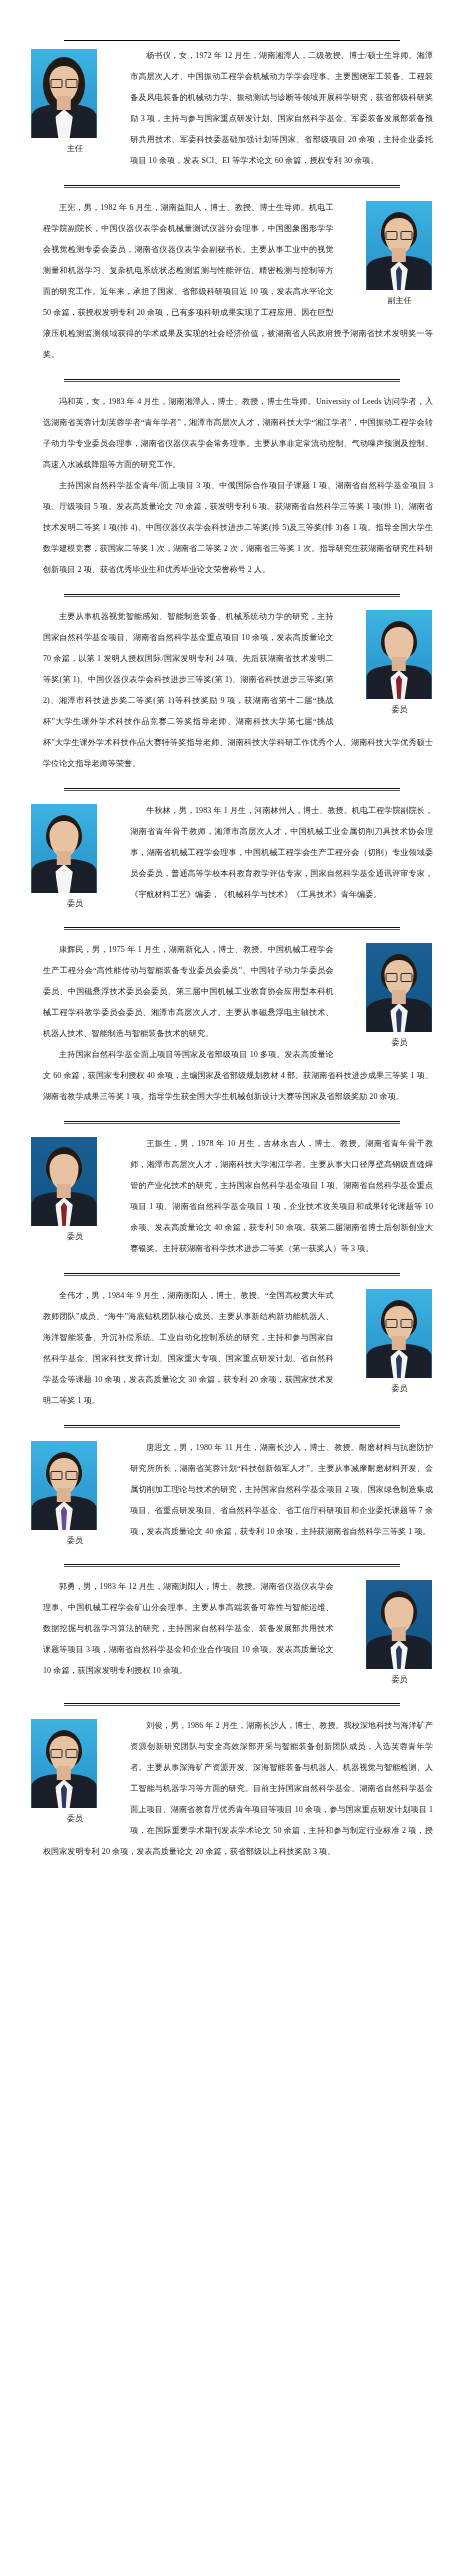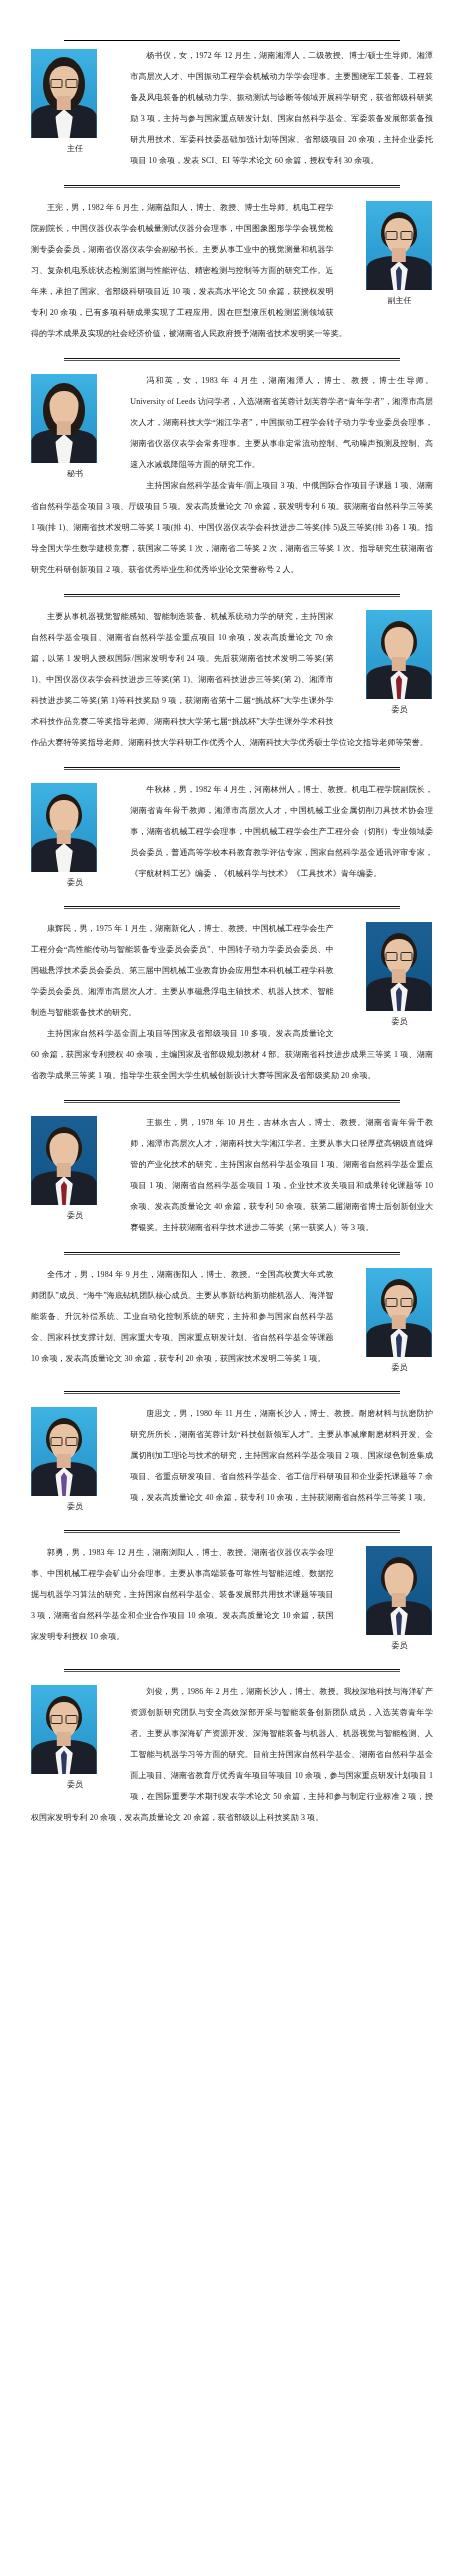--- a/index.html
+++ b/index.html
@@ -39,21 +39,21 @@
     padding: 5.2px 31px 6.2px 31px;
     overflow: hidden;
   }
   .entry-body {
     font-size: 8px;
     line-height: 2.62;
     text-align: justify;
     text-justify: inter-ideograph;
     letter-spacing: 0.1px;
   }
-  .entry-body p { margin: 0; }
+  .entry-body p { margin: 0; padding-left: 12px; }
   .entry-body p.indent { text-indent: 2em; }
 
   
   .portrait {
     width: 88px;
     margin: 3.1px 0 2.1px 0;
   }
   .portrait.left  { float: left;  margin-right: 11.3px; shape-outside: margin-box; }
   .portrait.right { float: right; margin-left: 11.3px;  shape-outside: margin-box; padding-left: 21px; }
 
@@ -186,31 +186,20 @@
           </span>
           <span class="role">副主任</span>
         </div>
         <div class="entry-body">
           <p class="indent">王宪，男，1982 年 6 月生，湖南益阳人，博士、教授、博士生导师。机电工程学院副院长，中国仪器仪表学会机械量测试仪器分会理事，中国图象图形学学会视觉检测专委会委员，湖南省仪器仪表学会副秘书长。主要从事工业中的视觉测量和机器学习、复杂机电系统状态检测监测与性能评估、精密检测与控制等方面的研究工作。近年来，承担了国家、省部级科研项目近 10 项，发表高水平论文 50 余篇，获授权发明专利 20 余项，已有多项科研成果实现了工程应用。因在巨型液压机检测监测领域获得的学术成果及实现的社会经济价值，被湖南省人民政府授予湖南省技术发明奖一等奖。</p>
         </div>
         <div class="clear"></div>
       </div>
       <div class="rule-double"></div>
       <div class="entry">
-        <div class="portrait left">
-          <span class="photo female">
-            <span class="bg2"></span>
-            <span class="suit"></span>
-            <span class="shirt"></span>
-            <span class="hair"></span>
-            <span class="face"></span>
-            <span class="neck"></span>
-          </span>
-          <span class="role">秘书</span>
-        </div>
         <div class="entry-body">
           <p class="indent">冯和英，女，1983 年 4 月生，湖南湘潭人，博士、教授，博士生导师。University of Leeds 访问学者，入选湖南省芙蓉计划芙蓉学者“青年学者”，湘潭市高层次人才，湖南科技大学“湘江学者”，中国振动工程学会转子动力学专业委员会理事，湖南省仪器仪表学会常务理事。主要从事非定常流动控制、气动噪声预测及控制、高速入水减载降阻等方面的研究工作。</p>
           <p class="indent">主持国家自然科学基金青年/面上项目 3 项、中俄国际合作项目子课题 1 项、湖南省自然科学基金项目 3 项、厅级项目 5 项。发表高质量论文 70 余篇，获发明专利 6 项。获湖南省自然科学三等奖 1 项(排 1)、湖南省技术发明二等奖 1 项(排 4)、中国仪器仪表学会科技进步二等奖(排 5)及三等奖(排 3)各 1 项。指导全国大学生数学建模竞赛，获国家二等奖 1 次，湖南省二等奖 2 次，湖南省三等奖 1 次。指导研究生获湖南省研究生科研创新项目 2 项、获省优秀毕业生和优秀毕业论文荣誉称号 2 人。</p>
         </div>
         <div class="clear"></div>
       </div>
       <div class="rule-double"></div>
       <div class="entry">
         <div class="portrait right">
           <span class="photo">
@@ -236,21 +225,21 @@
             <span class="bg2"></span>
             <span class="suit"></span>
             <span class="shirt"></span>
             <span class="hair"></span>
             <span class="face"></span>
             <span class="neck"></span>
           </span>
           <span class="role">委员</span>
         </div>
         <div class="entry-body">
-          <p class="indent">牛秋林，男，1982 年 4 月生，河南林州人，博士、教授。机电工程学院副院长，湖南省青年骨干教师，湘潭市高层次人才，中国机械工业金属切削刀具技术协会理事，湖南省机械工程学会理事，中国机械工程学会生产工程分会（切削）专业领域委员会委员，普通高等学校本科教育教学评估专家，国家自然科学基金通讯评审专家，《宇航材料工艺》编委，《机械科学与技术》《工具技术》青年编委。</p>
+          <p class="indent">牛秋林，男，1983 年 1 月生，河南林州人，博士、教授。机电工程学院副院长，湖南省青年骨干教师，湘潭市高层次人才，中国机械工业金属切削刀具技术协会理事，湖南省机械工程学会理事，中国机械工程学会生产工程分会（切削）专业领域委员会委员，普通高等学校本科教育教学评估专家，国家自然科学基金通讯评审专家，《宇航材料工艺》编委，《机械科学与技术》《工具技术》青年编委。</p>
         </div>
         <div class="clear"></div>
       </div>
       <div class="rule-double"></div>
       <div class="entry">
         <div class="portrait right">
           <span class="photo dark">
             <span class="bg2"></span>
             <span class="suit"></span>
             <span class="shirt"></span>

